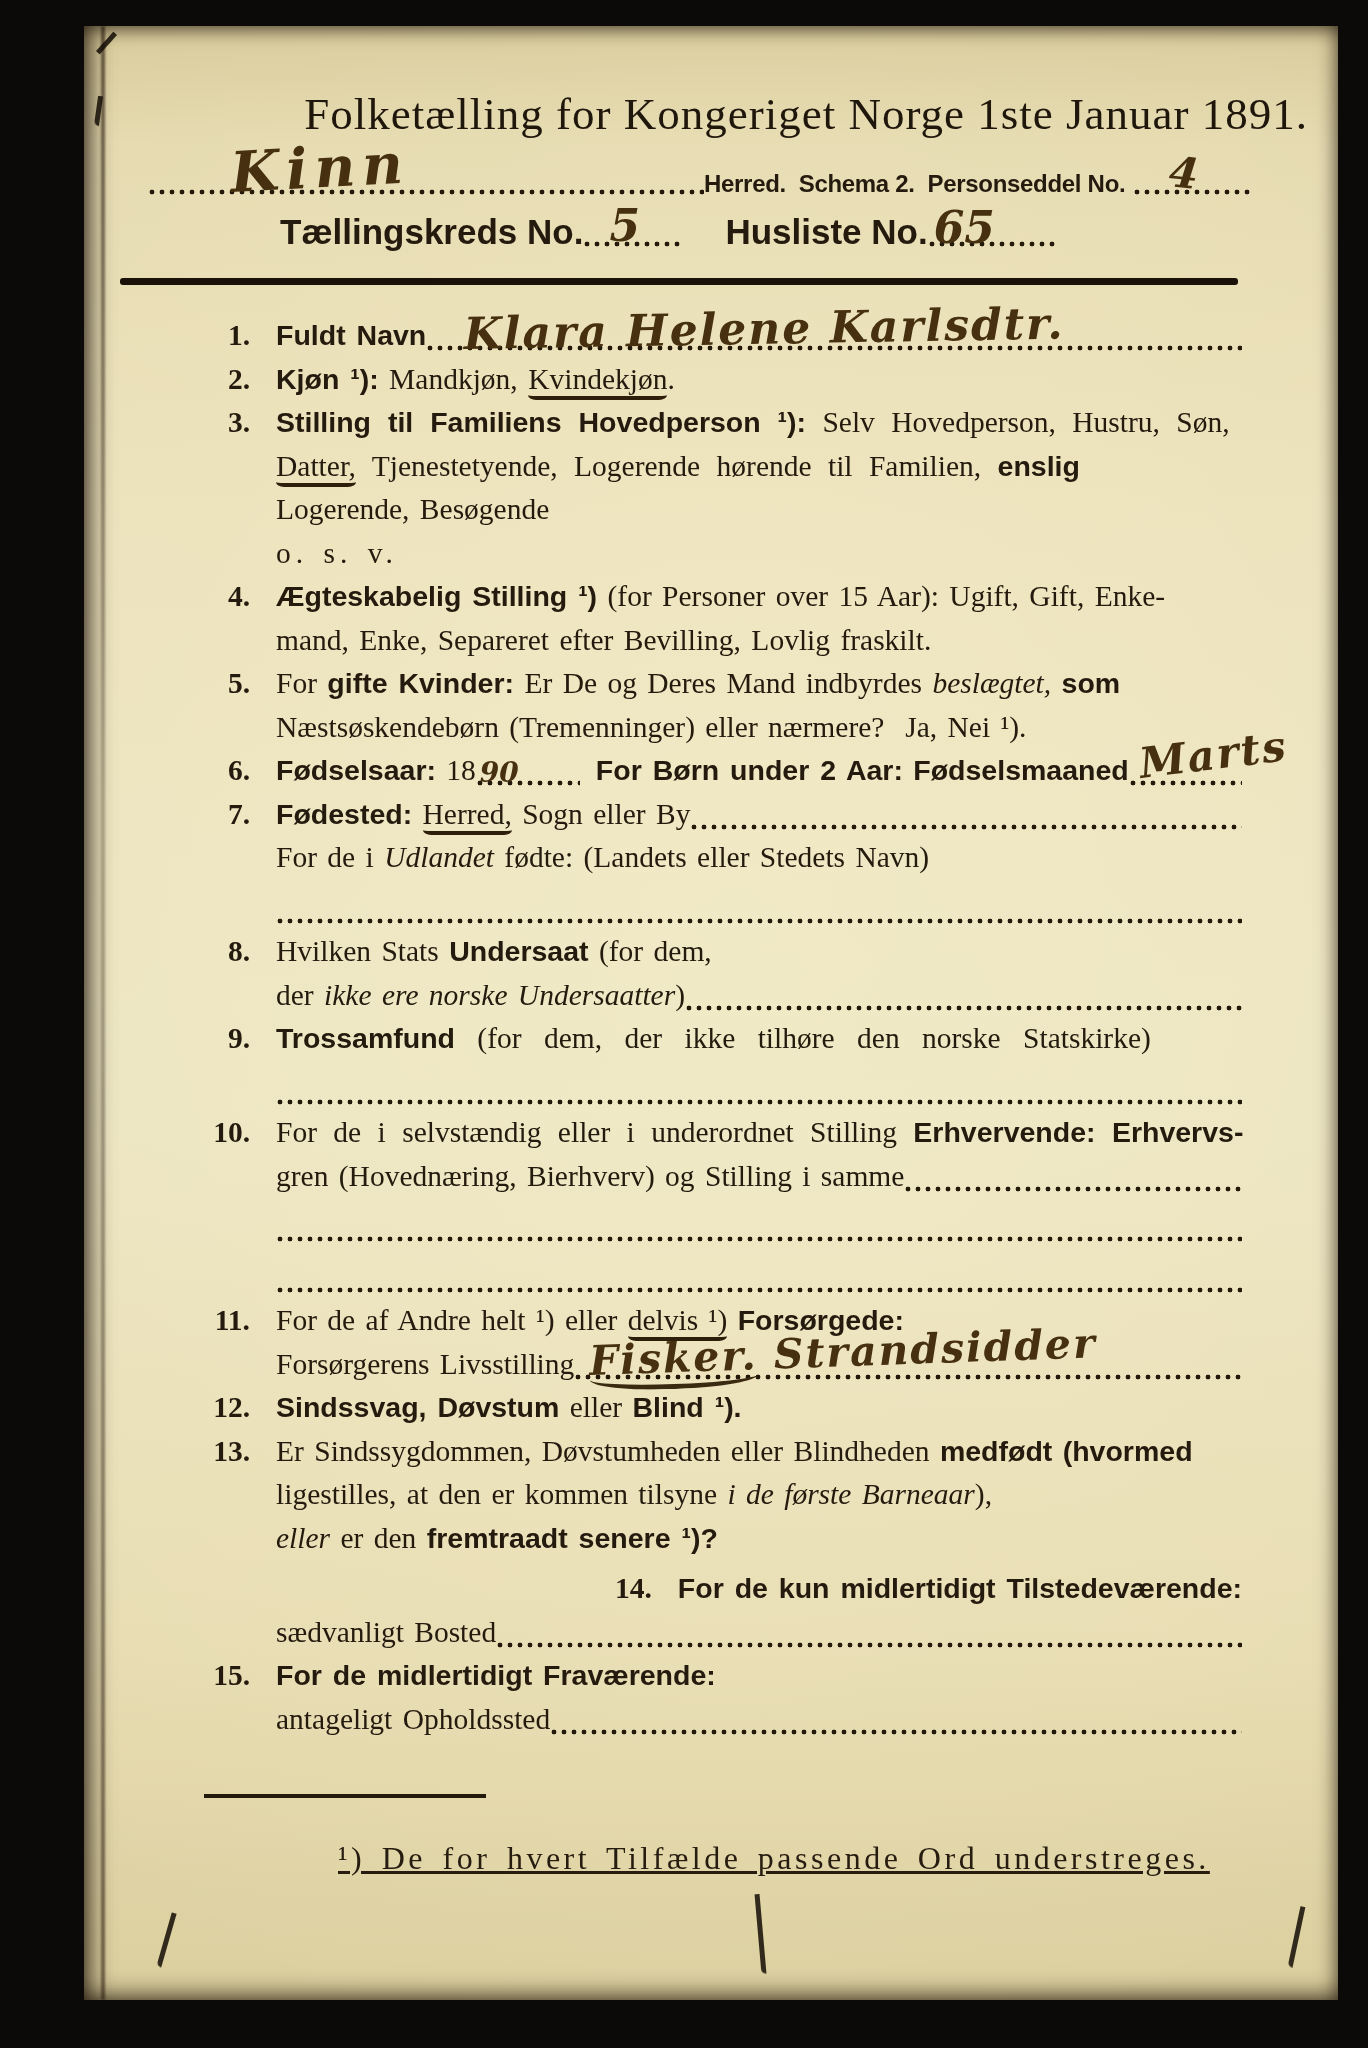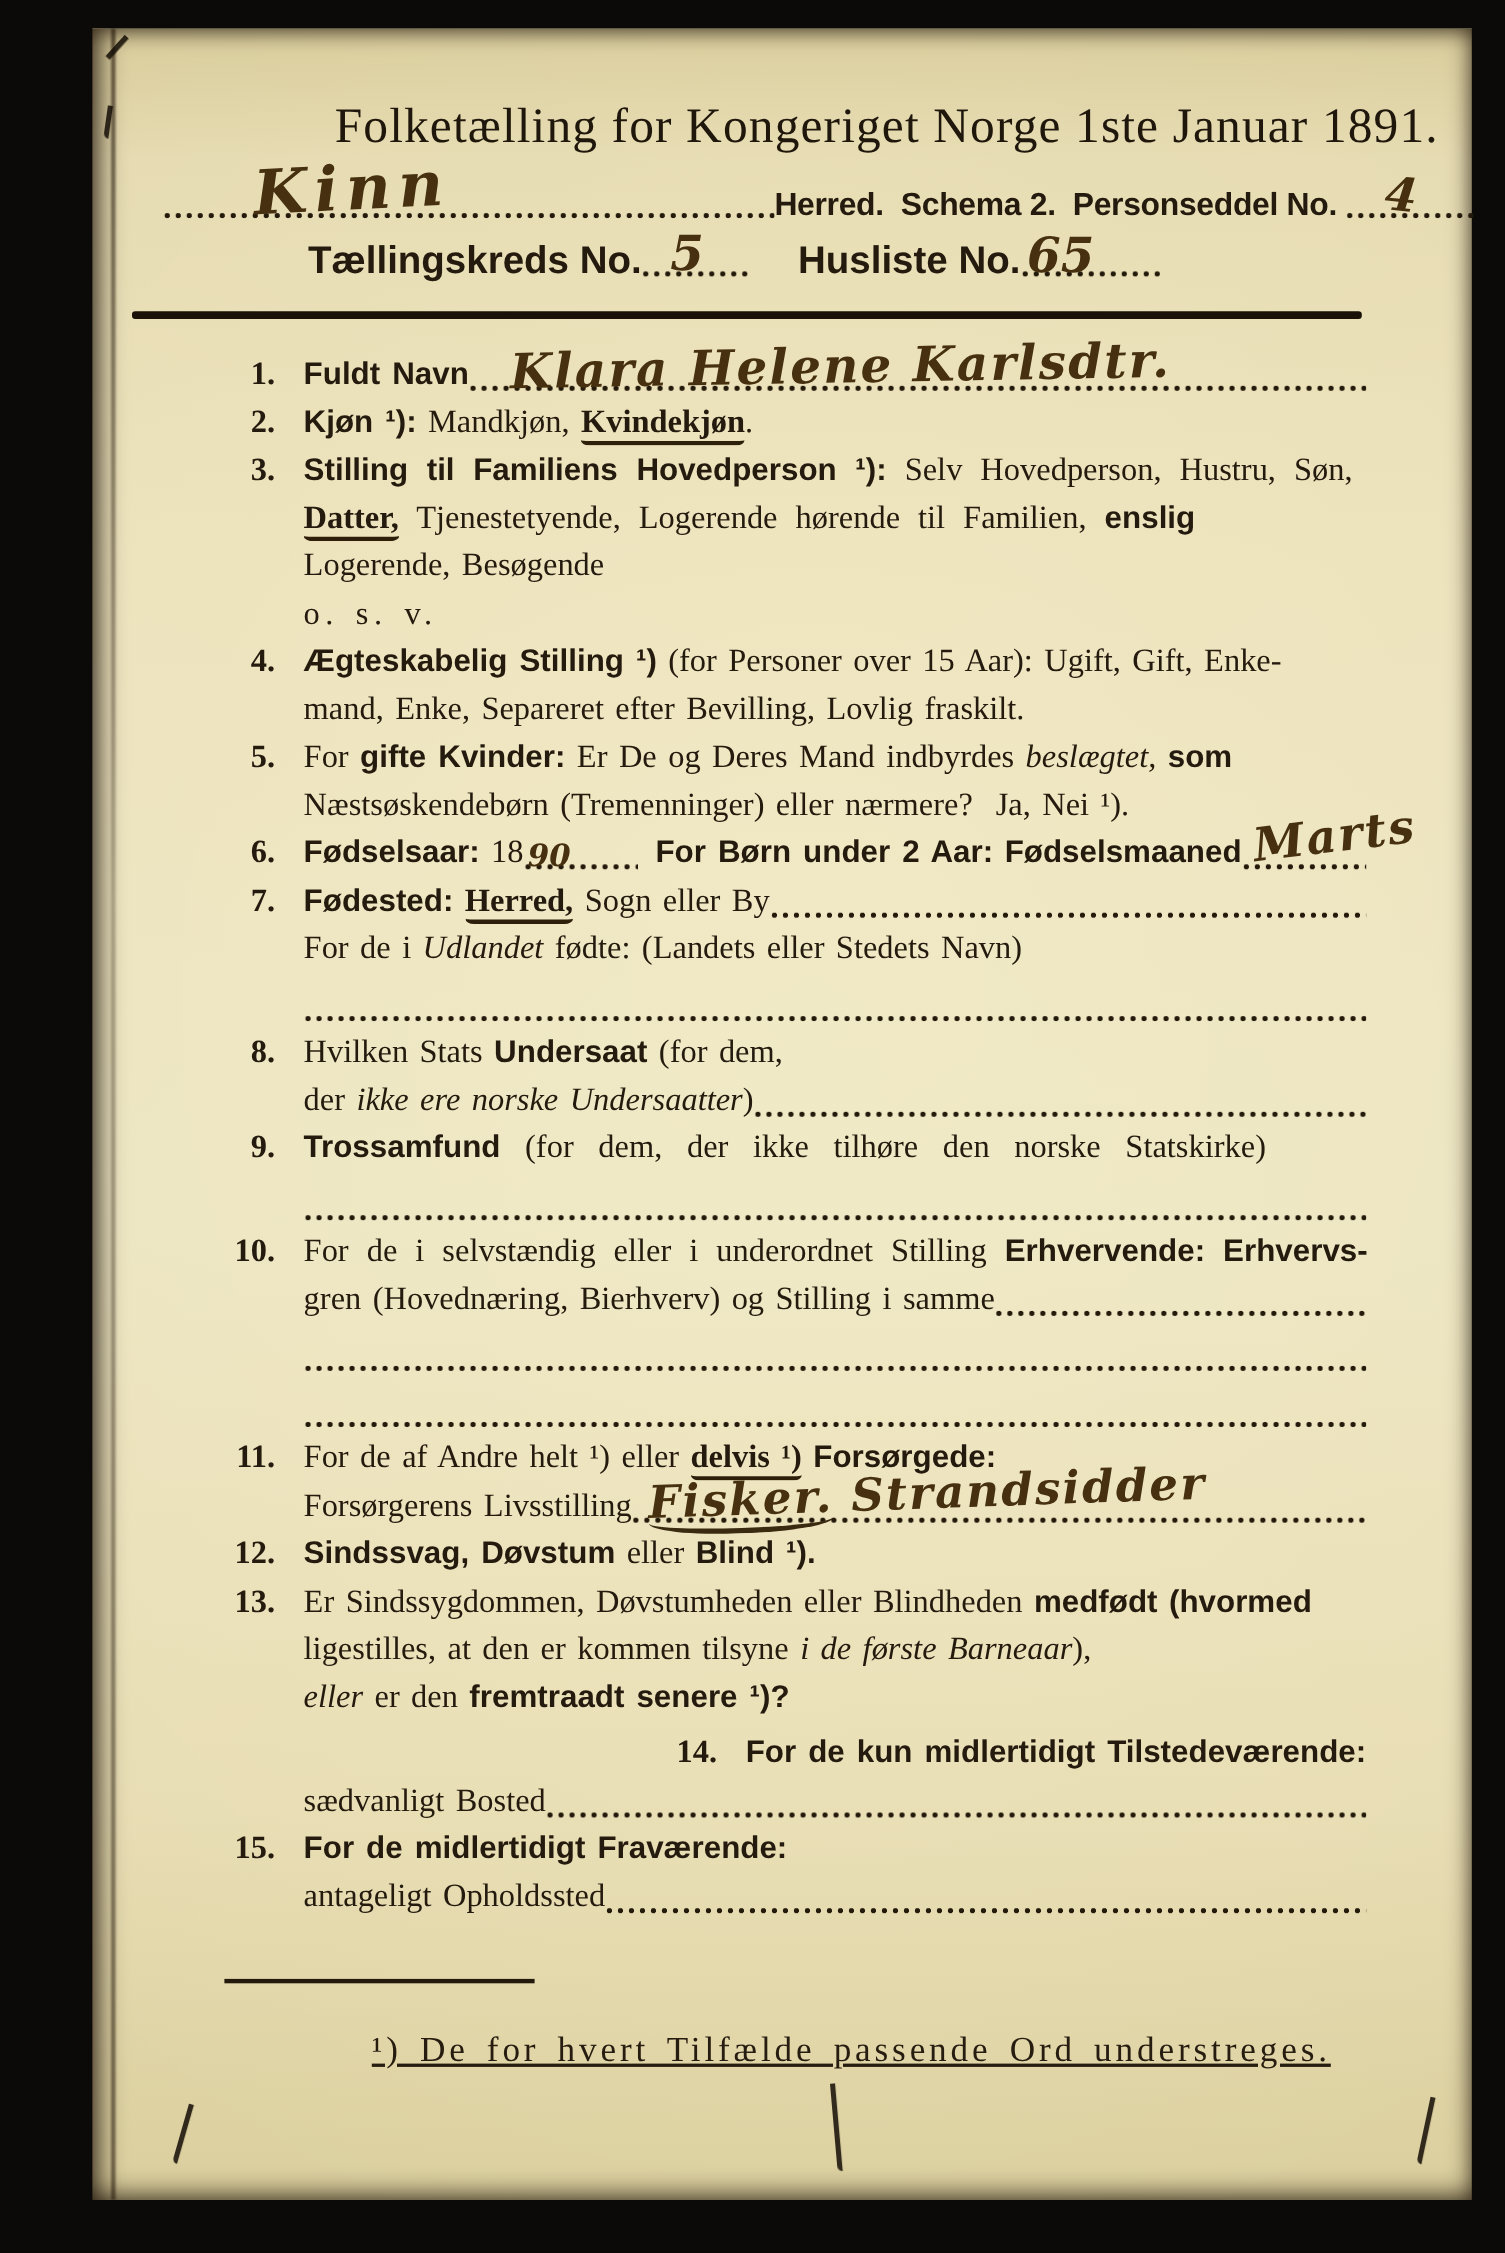--- a/index.html
+++ b/index.html
@@ -24,40 +24,40 @@
     position:absolute;left:17px;top:0;height:100%;width:4px;
     background:linear-gradient(180deg, rgba(30,18,6,.6), rgba(30,18,6,.25) 40%, rgba(30,18,6,.55));
     filter:blur(1px);
   }
   .title{
     margin:62px 30px 0;text-align:right;font-size:45px;font-weight:400;
     letter-spacing:1px;white-space:nowrap;color:#20170c;
   }
   .bsans{font-family:"Liberation Sans", sans-serif;font-weight:700;}
   .hdr2{display:flex;align-items:baseline;margin:30px 50px 0 64px;}
-  .hdr2 .bsans{font-size:29px;letter-spacing:-0.3px;white-space:nowrap;}
+  .hdr2 .bsans{font-size:24px;letter-spacing:-0.3px;white-space:nowrap;}
   .hdr-dots1{flex:0 0 556px;}
   .hdr-dots2{flex:0 0 120px;margin-left:8px;}
   .hdr3{display:flex;align-items:baseline;margin:14px 90px 0 196px;}
   .hdr3 .bsans{font-size:35px;white-space:nowrap;}
   .d-kreds{flex:0 0 100px;}
   .d-hus{flex:0 0 130px;}
   .hgap{margin-left:42px;}
   .rule{height:7px;background:#1a1209;margin:26px 100px 0 36px;border-radius:3px;}
   .form-body{margin-top:34px;padding:0 96px 0 98px;font-size:29.5px;}
   .line{display:flex;align-items:baseline;height:43.5px;}
   .gap6{margin-top:7px;justify-content:flex-end;}
   .num{flex:0 0 68px;text-align:right;padding-right:26px;font-weight:700;white-space:nowrap;}
   .txt{white-space:nowrap;word-spacing:3px;}
   .ws8{word-spacing:9px;}
   .ws14{word-spacing:15px;}
   .indent{}
   .b{font-family:"Liberation Sans", sans-serif;font-weight:700;font-size:28.5px;}
   .it{font-style:italic;}
-  .uh{border-bottom:4px solid #2e1f0a;padding-bottom:1px;border-radius:0 0 8px 8px / 0 0 5px 5px;font-weight:bold;}
+  .uh{border-bottom:4px solid #2e1f0a;padding-bottom:1px;border-radius:0 0 8px 8px / 0 0 5px 5px;}
   .osv{letter-spacing:5px;}
   .dots{position:relative;
     background-image:radial-gradient(circle at 4px 4px, #241a0c 2.1px, rgba(0,0,0,0) 2.7px);
     background-size:10px 8px;background-repeat:repeat-x;background-position:0 100%;
   }
   .dots::before{content:"\00a0";}
   .dots.fill{flex:1 1 auto;}
   .d-year{flex:0 0 104px;}
   .tgap{margin-left:16px;}
   .hw{

